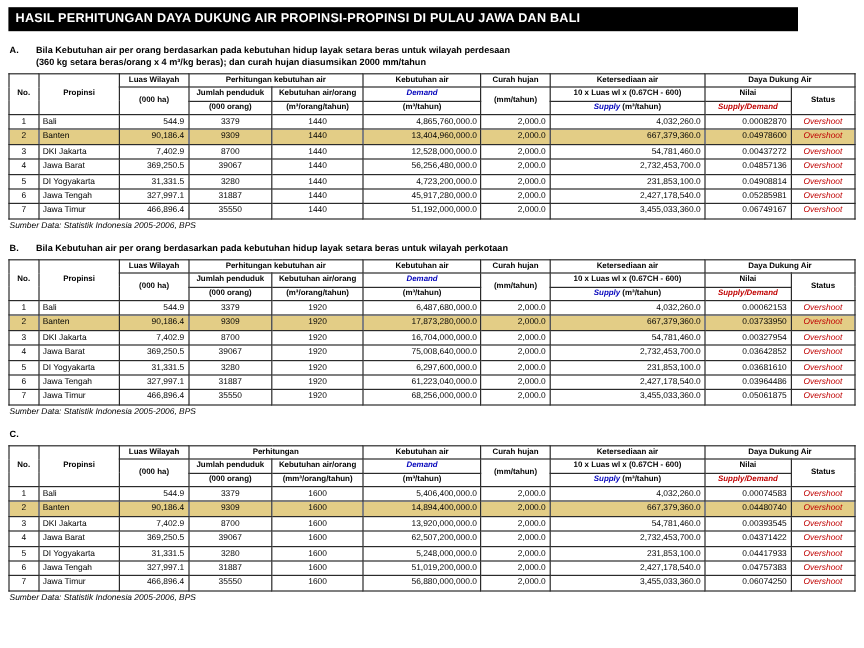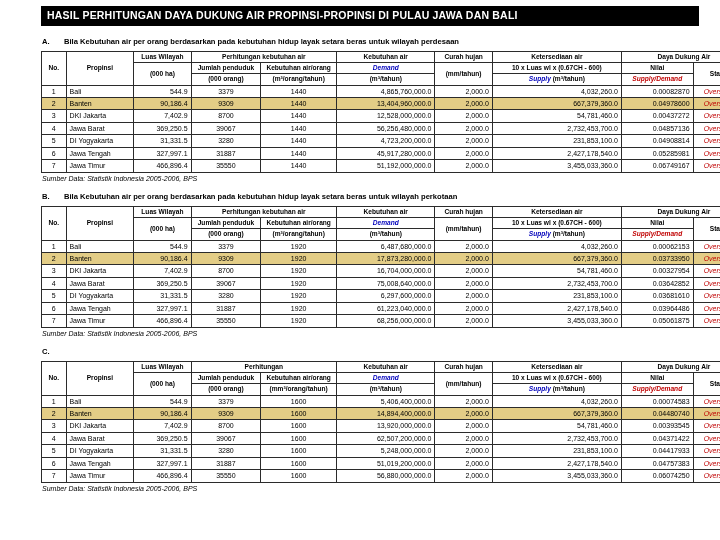--- a/index.html
+++ b/index.html
@@ -4,21 +4,21 @@
 <style>
   * { box-sizing: border-box; }
   html, body {
     margin: 0; padding: 0;
     width: 720px; height: 540px;
     background: #ffffff;
     font-family: "Liberation Sans", sans-serif;
     color: #000;
     overflow: hidden;
   }
-  .page { padding: 6px 17px 0 7px; margin-left: 34px; }
+  .page { padding: 6px 17px 0 7px; }
   .title-bar {
     background: #000;
     color: #fff;
     font-weight: bold;
     font-size: 10.5px;
     line-height: 1.1;
     padding: 4px 6px;
     width: 658px;
     margin-bottom: 11px;
     letter-spacing: 0.2px;
@@ -81,20 +81,21 @@
 
 <div class="page">
 
   <div class="title-bar">HASIL PERHITUNGAN DAYA DUKUNG AIR PROPINSI-PROPINSI DI PULAU JAWA DAN BALI</div>
 
   <div class="section">
     <div class="sec-head">
       <div class="sec-label">A.</div>
       <div class="sec-text">
         <div>Bila Kebutuhan air per orang berdasarkan pada kebutuhan hidup layak setara beras untuk wilayah perdesaan</div>
+        <div>(360 kg setara beras/orang x 4 m³/kg beras); dan curah hujan diasumsikan 2000 mm/tahun</div>
       </div>
     </div>
     <table>
       <colgroup>
         <col class="w-no">
           <col class="w-prop">
           <col class="w-luas">
           <col class="w-pend">
           <col class="w-kebor">
         <col class="w-dem">

